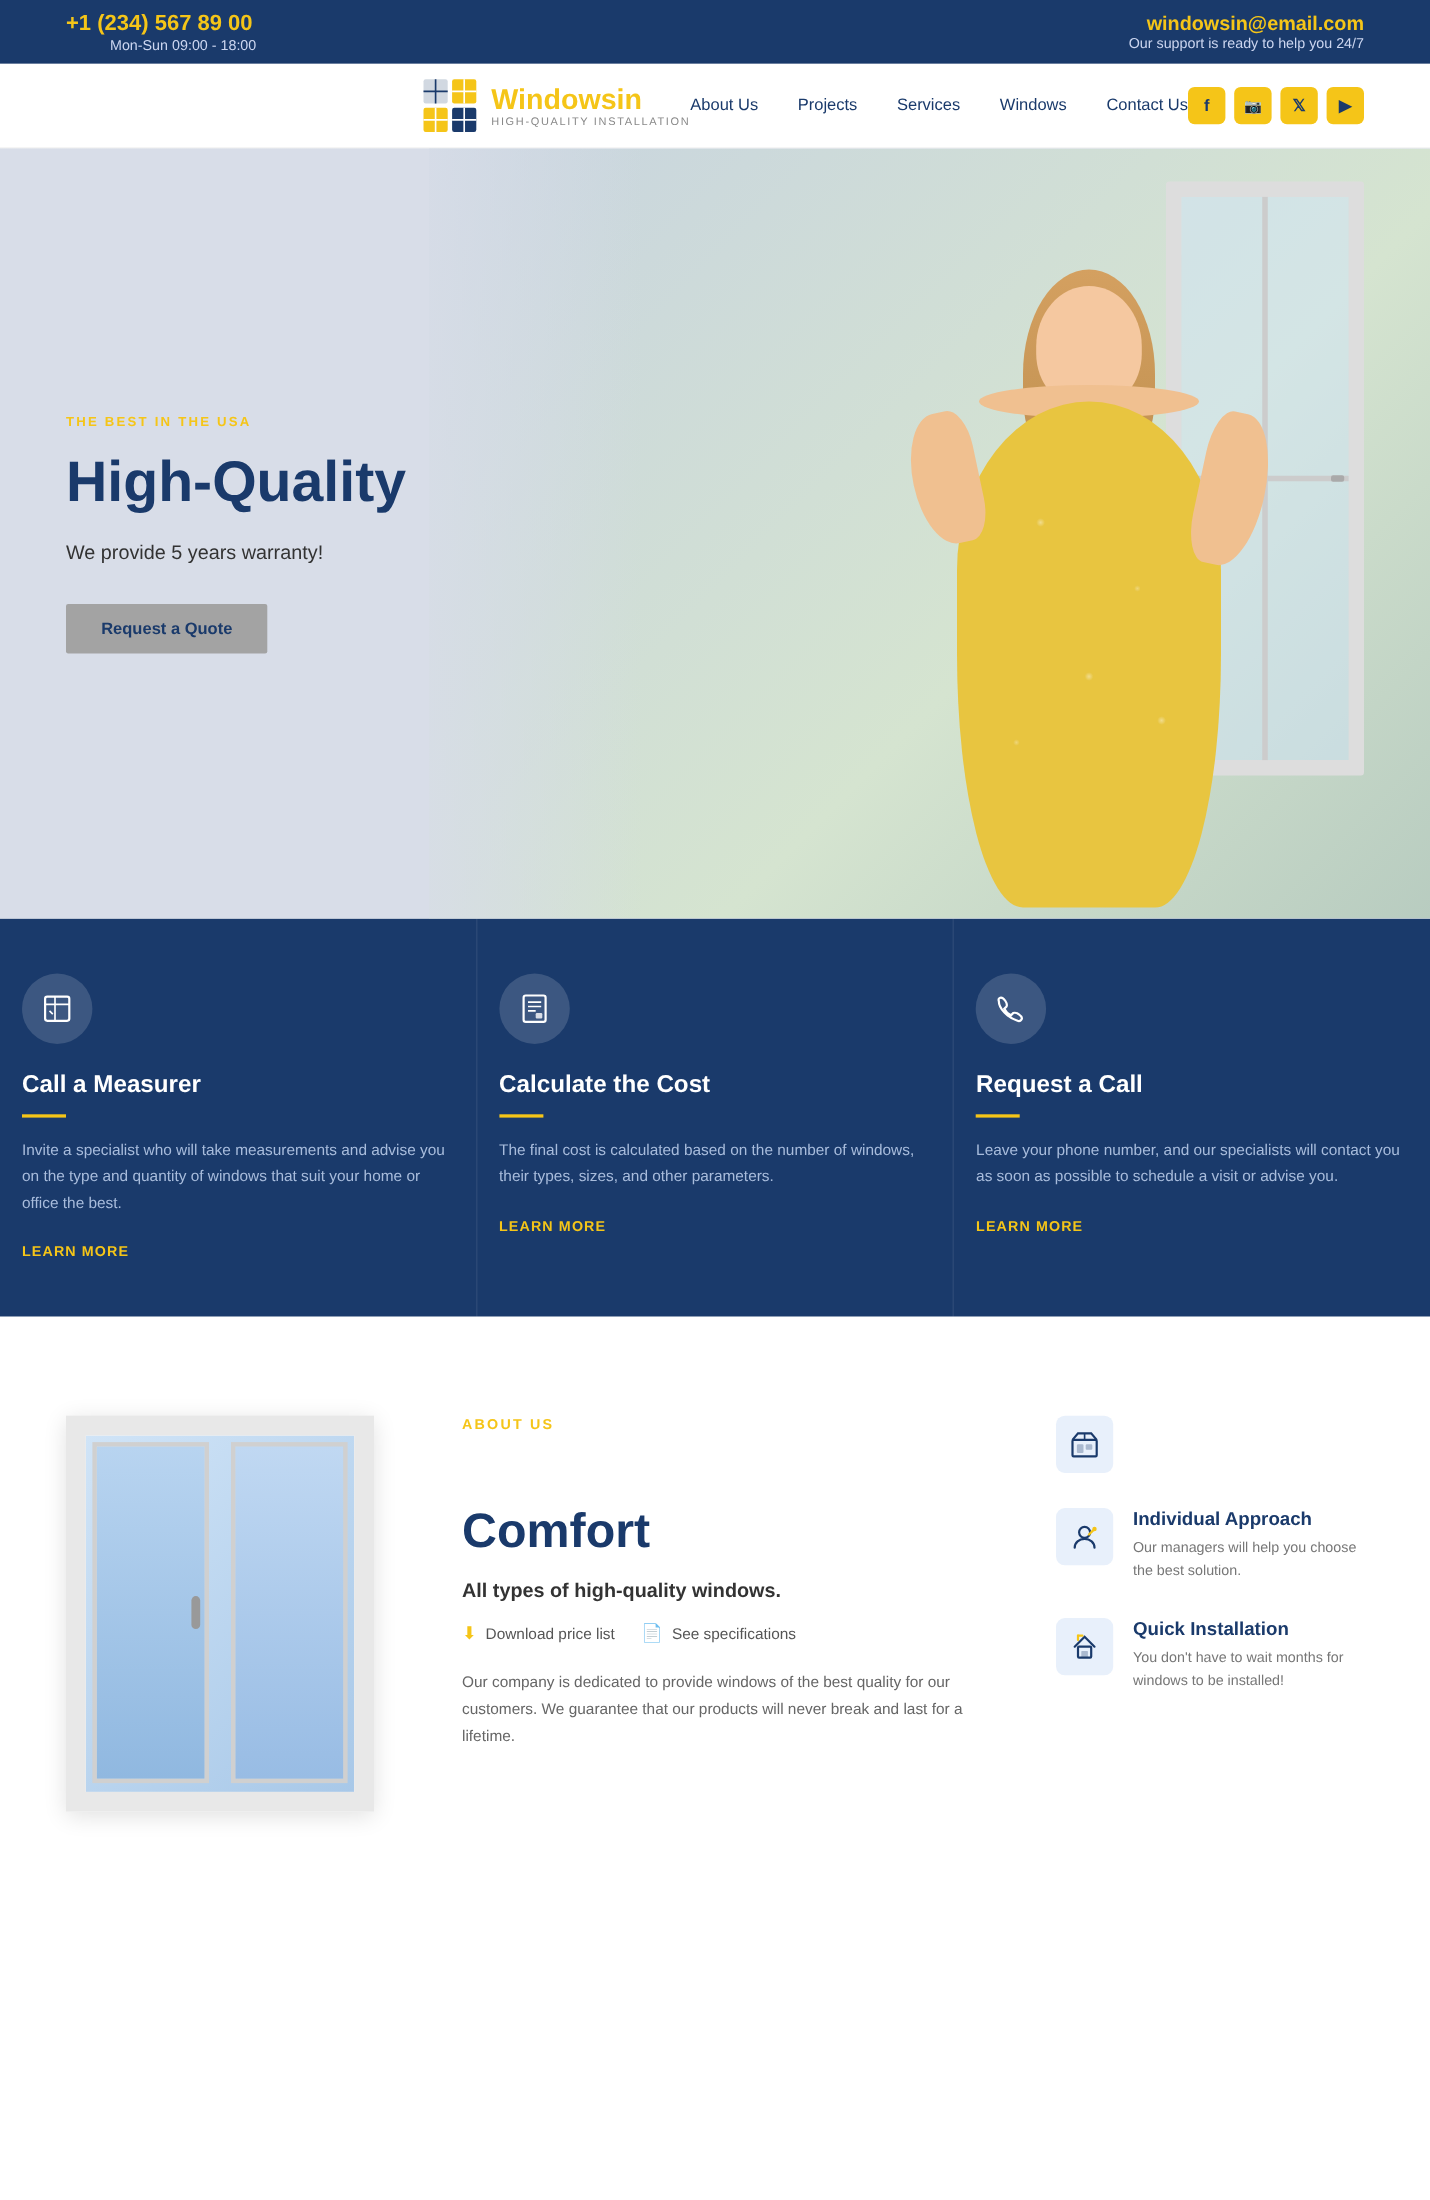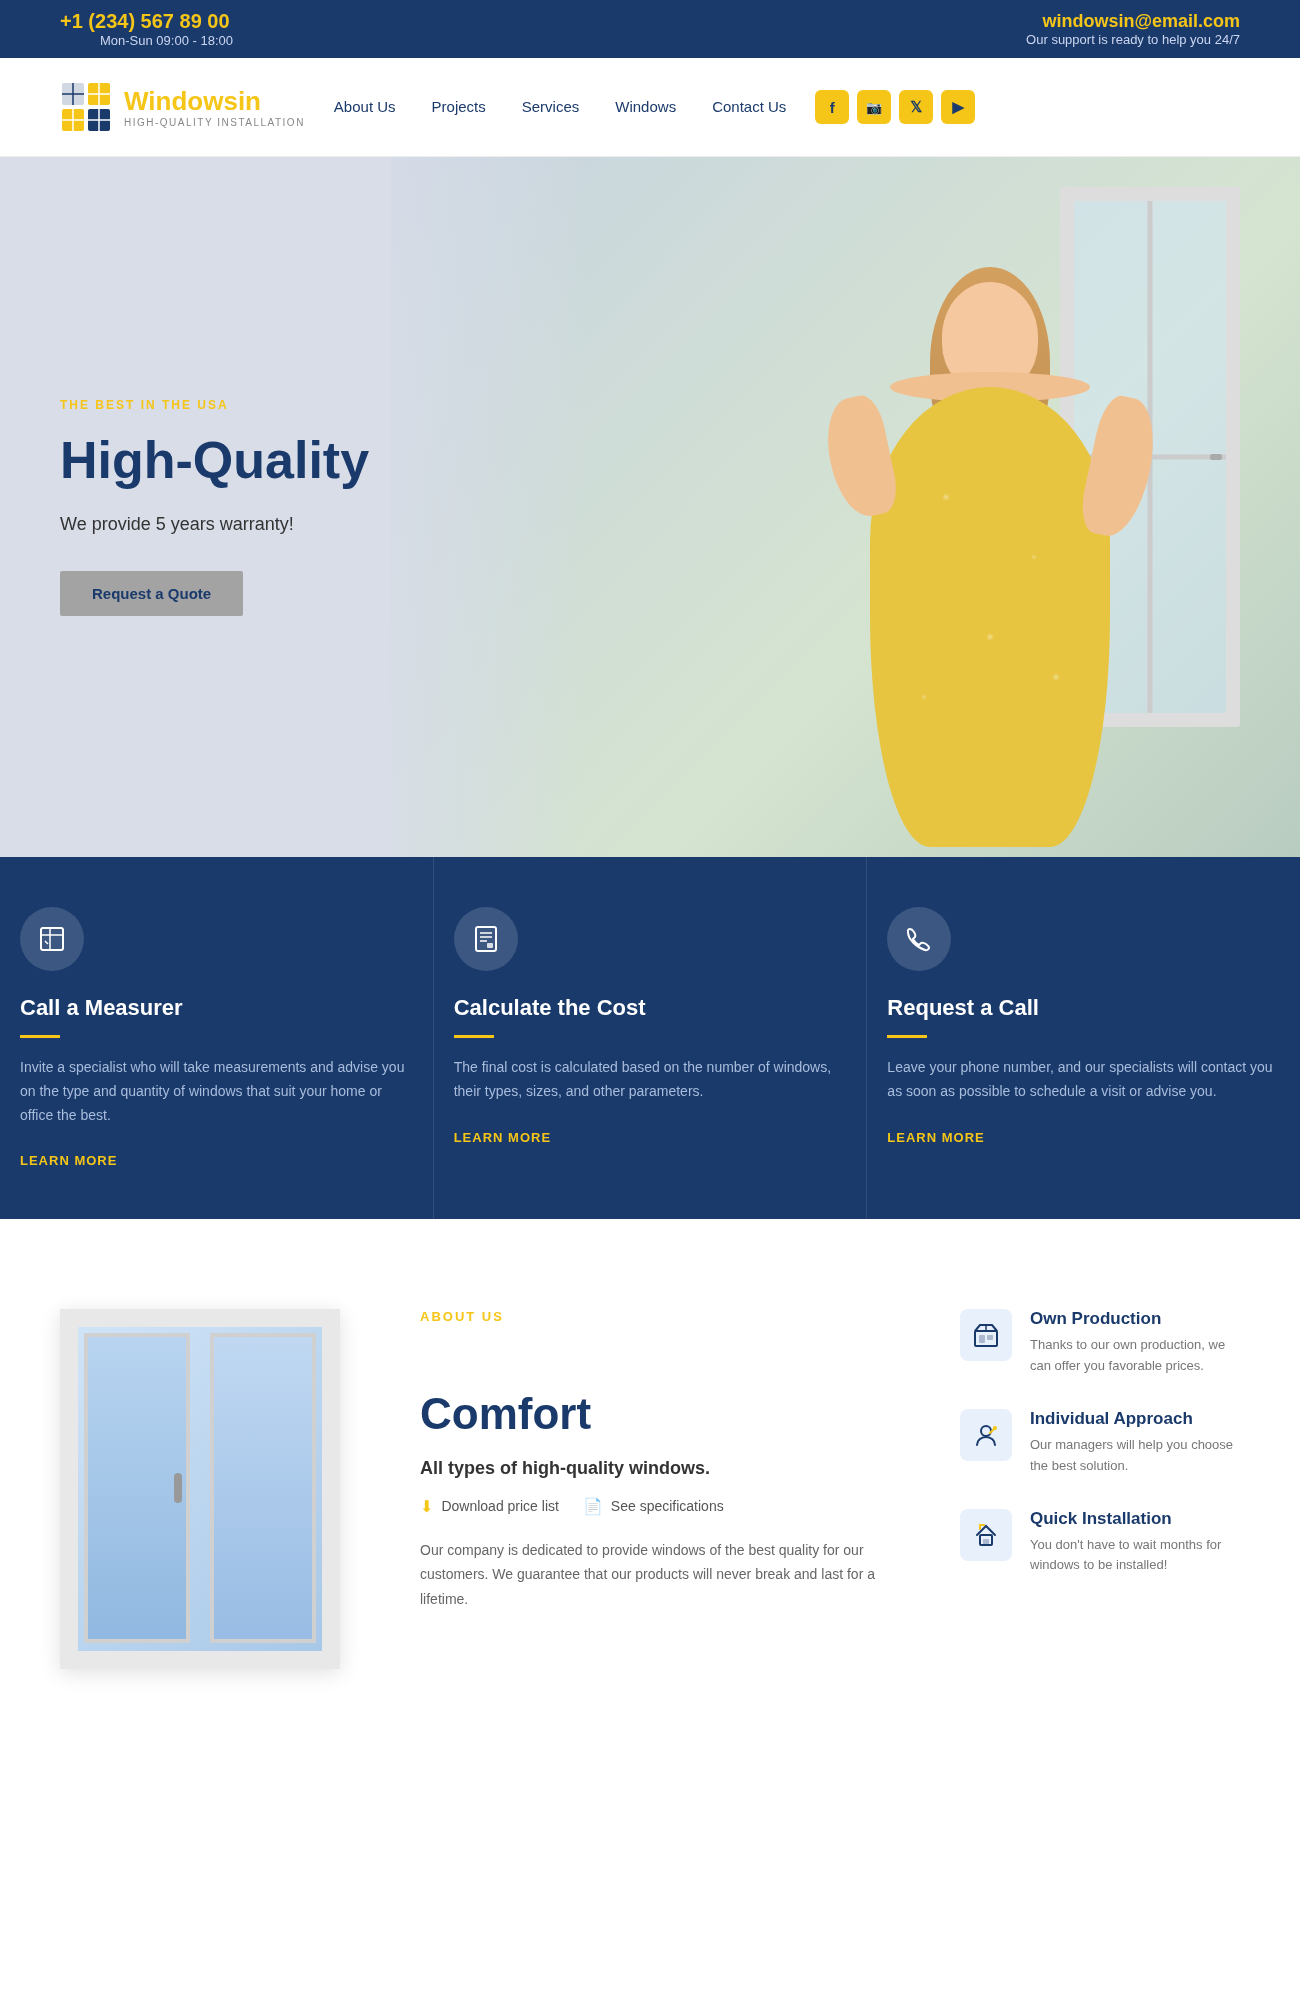--- a/index.html
+++ b/index.html
@@ -35,25 +35,24 @@
     .top-bar-right .support {
       font-size: 13px;
       color: #ccd6f0;
     }
 
     
     .navbar {
       background: #fff;
       display: flex;
       align-items: center;
-      justify-content: flex-start;
-      padding: 23px 60px;
+      justify-content: flex-end;
+      padding: 12px 60px;
       border-bottom: 1px solid #eee;
       box-shadow: 0 2px 6px rgba(0,0,0,0.06);
-      gap: 29px;
     }
     .logo-area {
       display: flex;
       align-items: center;
       gap: 12px;
     }
     .logo-icon {
       width: 52px;
       height: 52px;
     }
@@ -507,24 +506,20 @@
     <div class="feature-item">
       <div class="feature-icon">
         <svg width="28" height="28" viewBox="0 0 28 28" fill="none" xmlns="http://www.w3.org/2000/svg">
           <rect x="3" y="10" width="22" height="15" rx="1" stroke="#1a3a6b" stroke-width="2"></rect>
           <rect x="7" y="14" width="6" height="8" rx="1" fill="#1a3a6b" opacity="0.3"></rect>
           <rect x="15" y="14" width="6" height="5" rx="1" fill="#1a3a6b" opacity="0.3"></rect>
           <path d="M3 10 L8 4 L20 4 L25 10" stroke="#1a3a6b" stroke-width="2"></path>
           <line x1="14" y1="4" x2="14" y2="10" stroke="#1a3a6b" stroke-width="1.5"></line>
         </svg>
       </div>
-      <div>
-        <div class="feature-title">Own Production</div>
-        <div class="feature-desc">Thanks to our own production, we can offer you favorable prices.</div>
-      </div>
     </div>
     <div class="feature-item">
       <div class="feature-icon">
         <svg width="28" height="28" viewBox="0 0 28 28" fill="none" xmlns="http://www.w3.org/2000/svg">
           <circle cx="14" cy="10" r="5" stroke="#1a3a6b" stroke-width="2"></circle>
           <path d="M5 24C5 19.5 9 16 14 16C19 16 23 19.5 23 24" stroke="#1a3a6b" stroke-width="2" stroke-linecap="round"></path>
           <path d="M18 12 L22 8" stroke="#f5c518" stroke-width="2" stroke-linecap="round"></path>
           <circle cx="23" cy="7" r="2" fill="#f5c518"></circle>
         </svg>
       </div>

